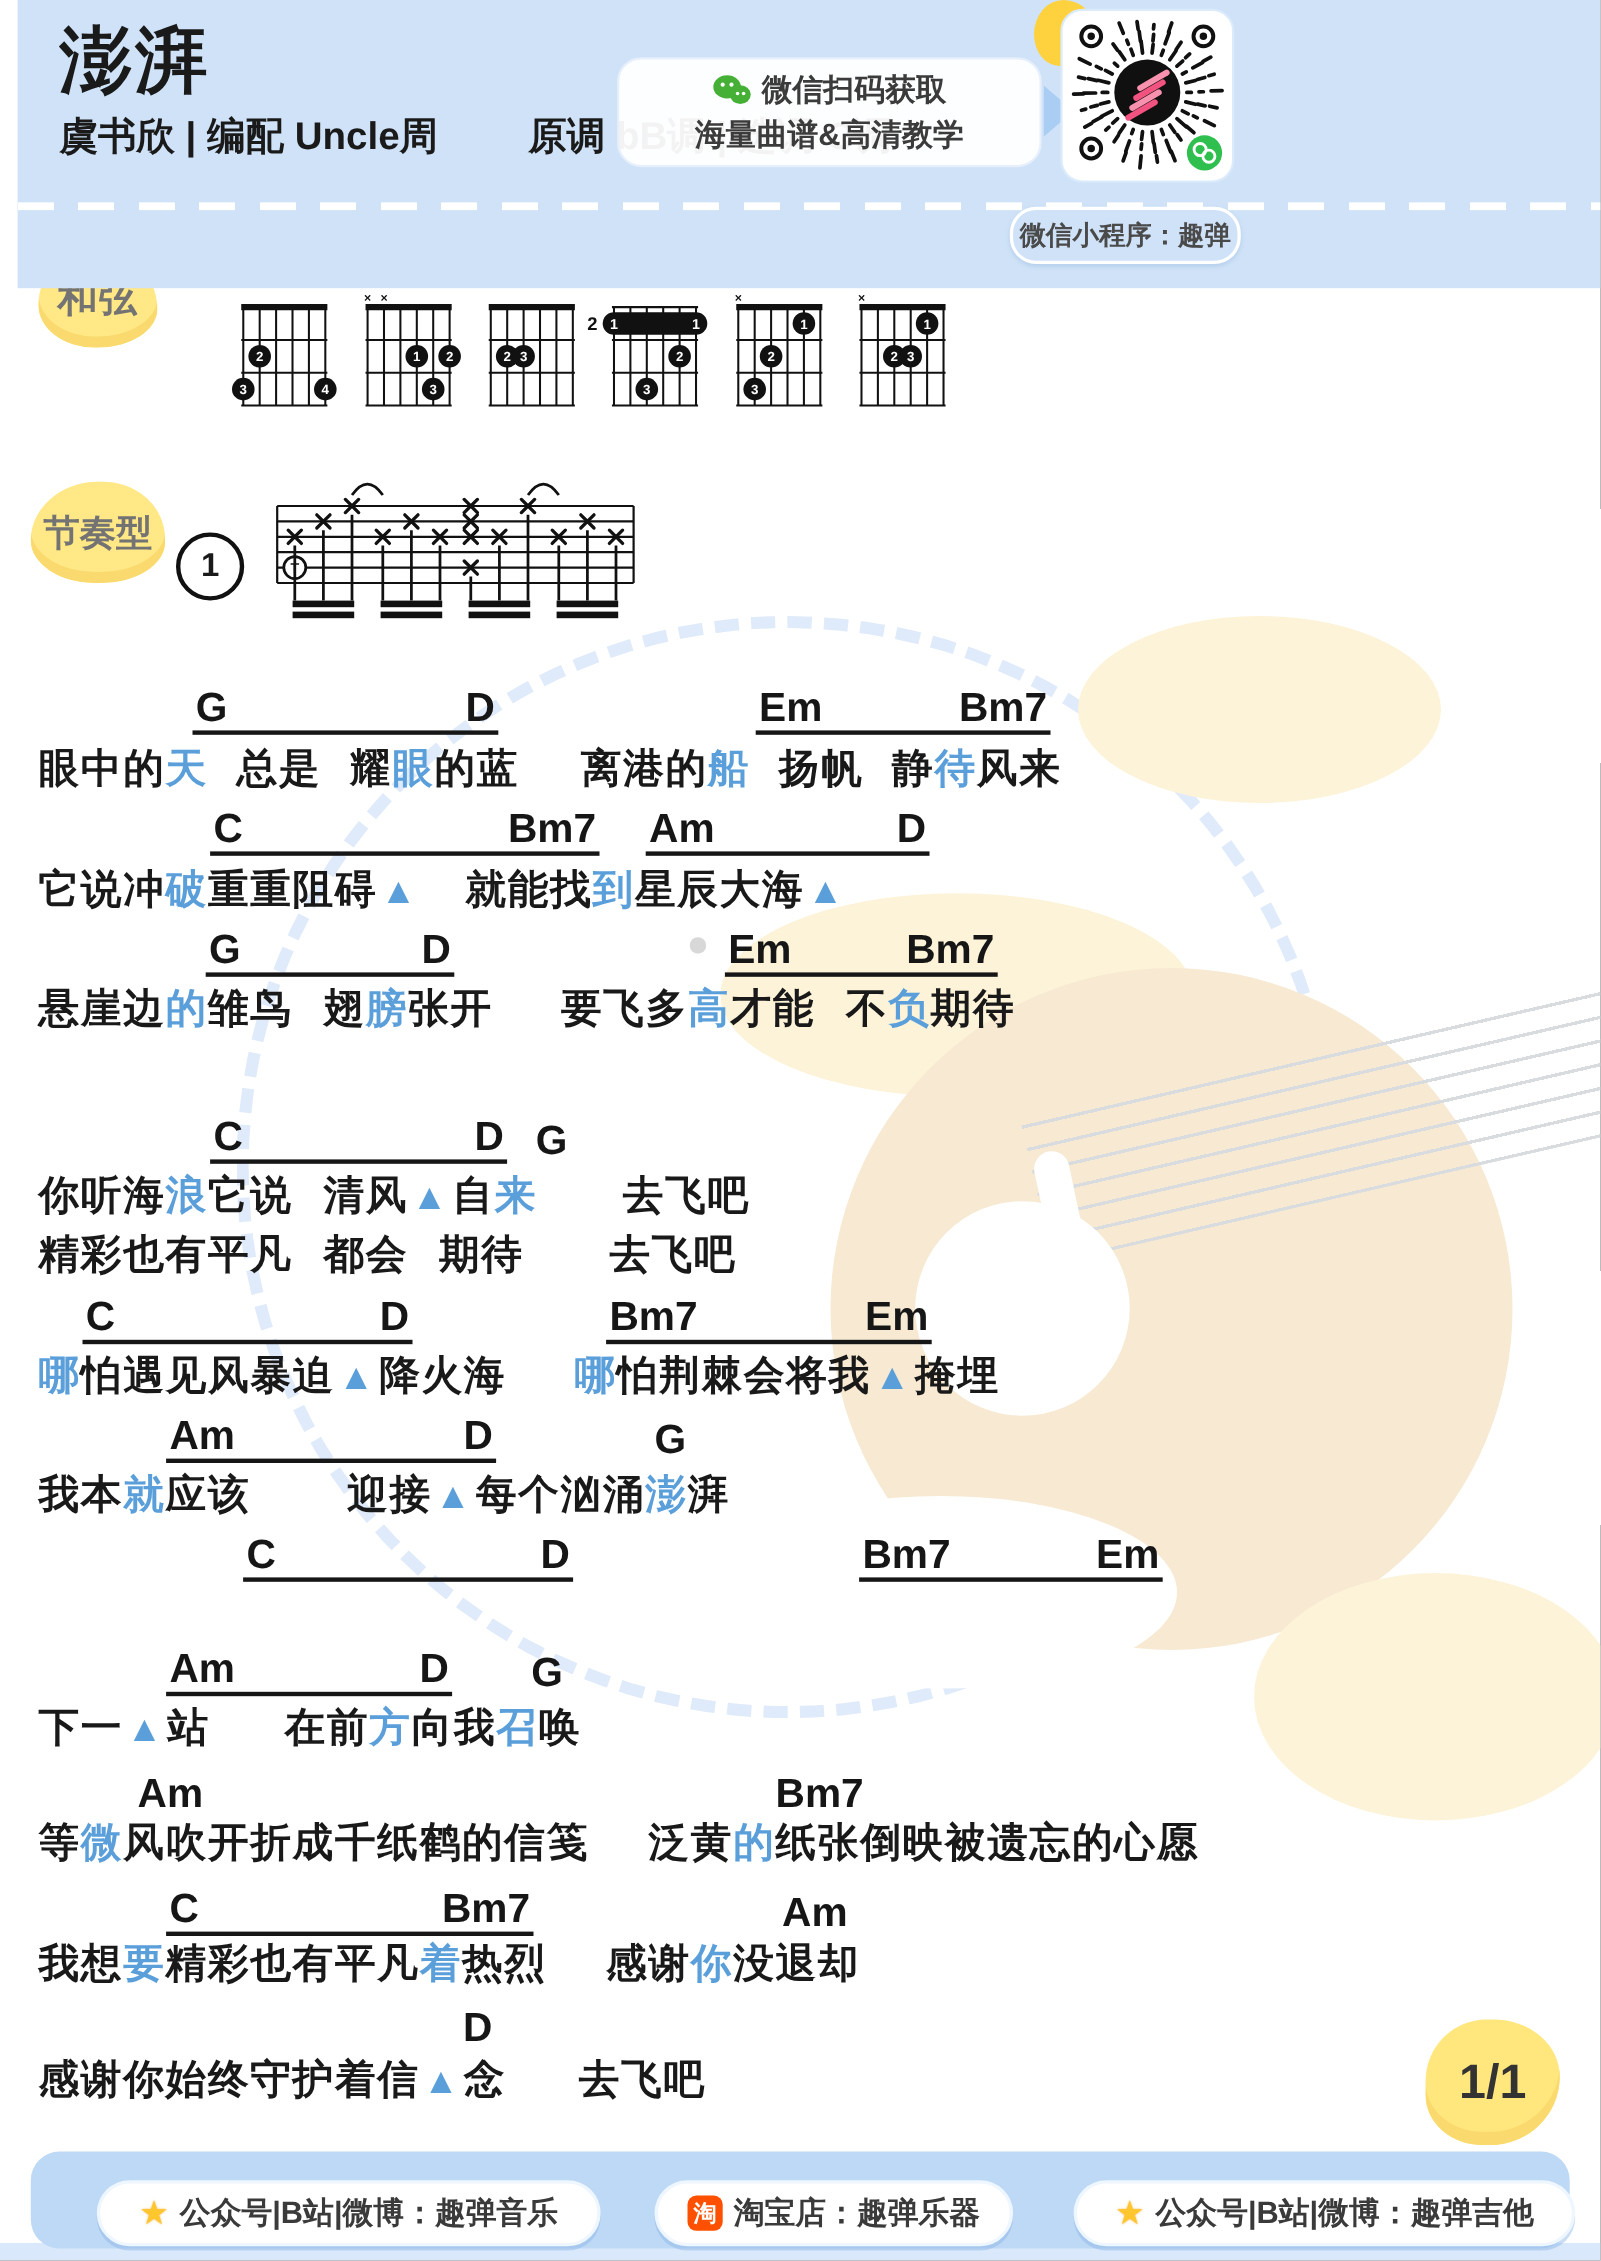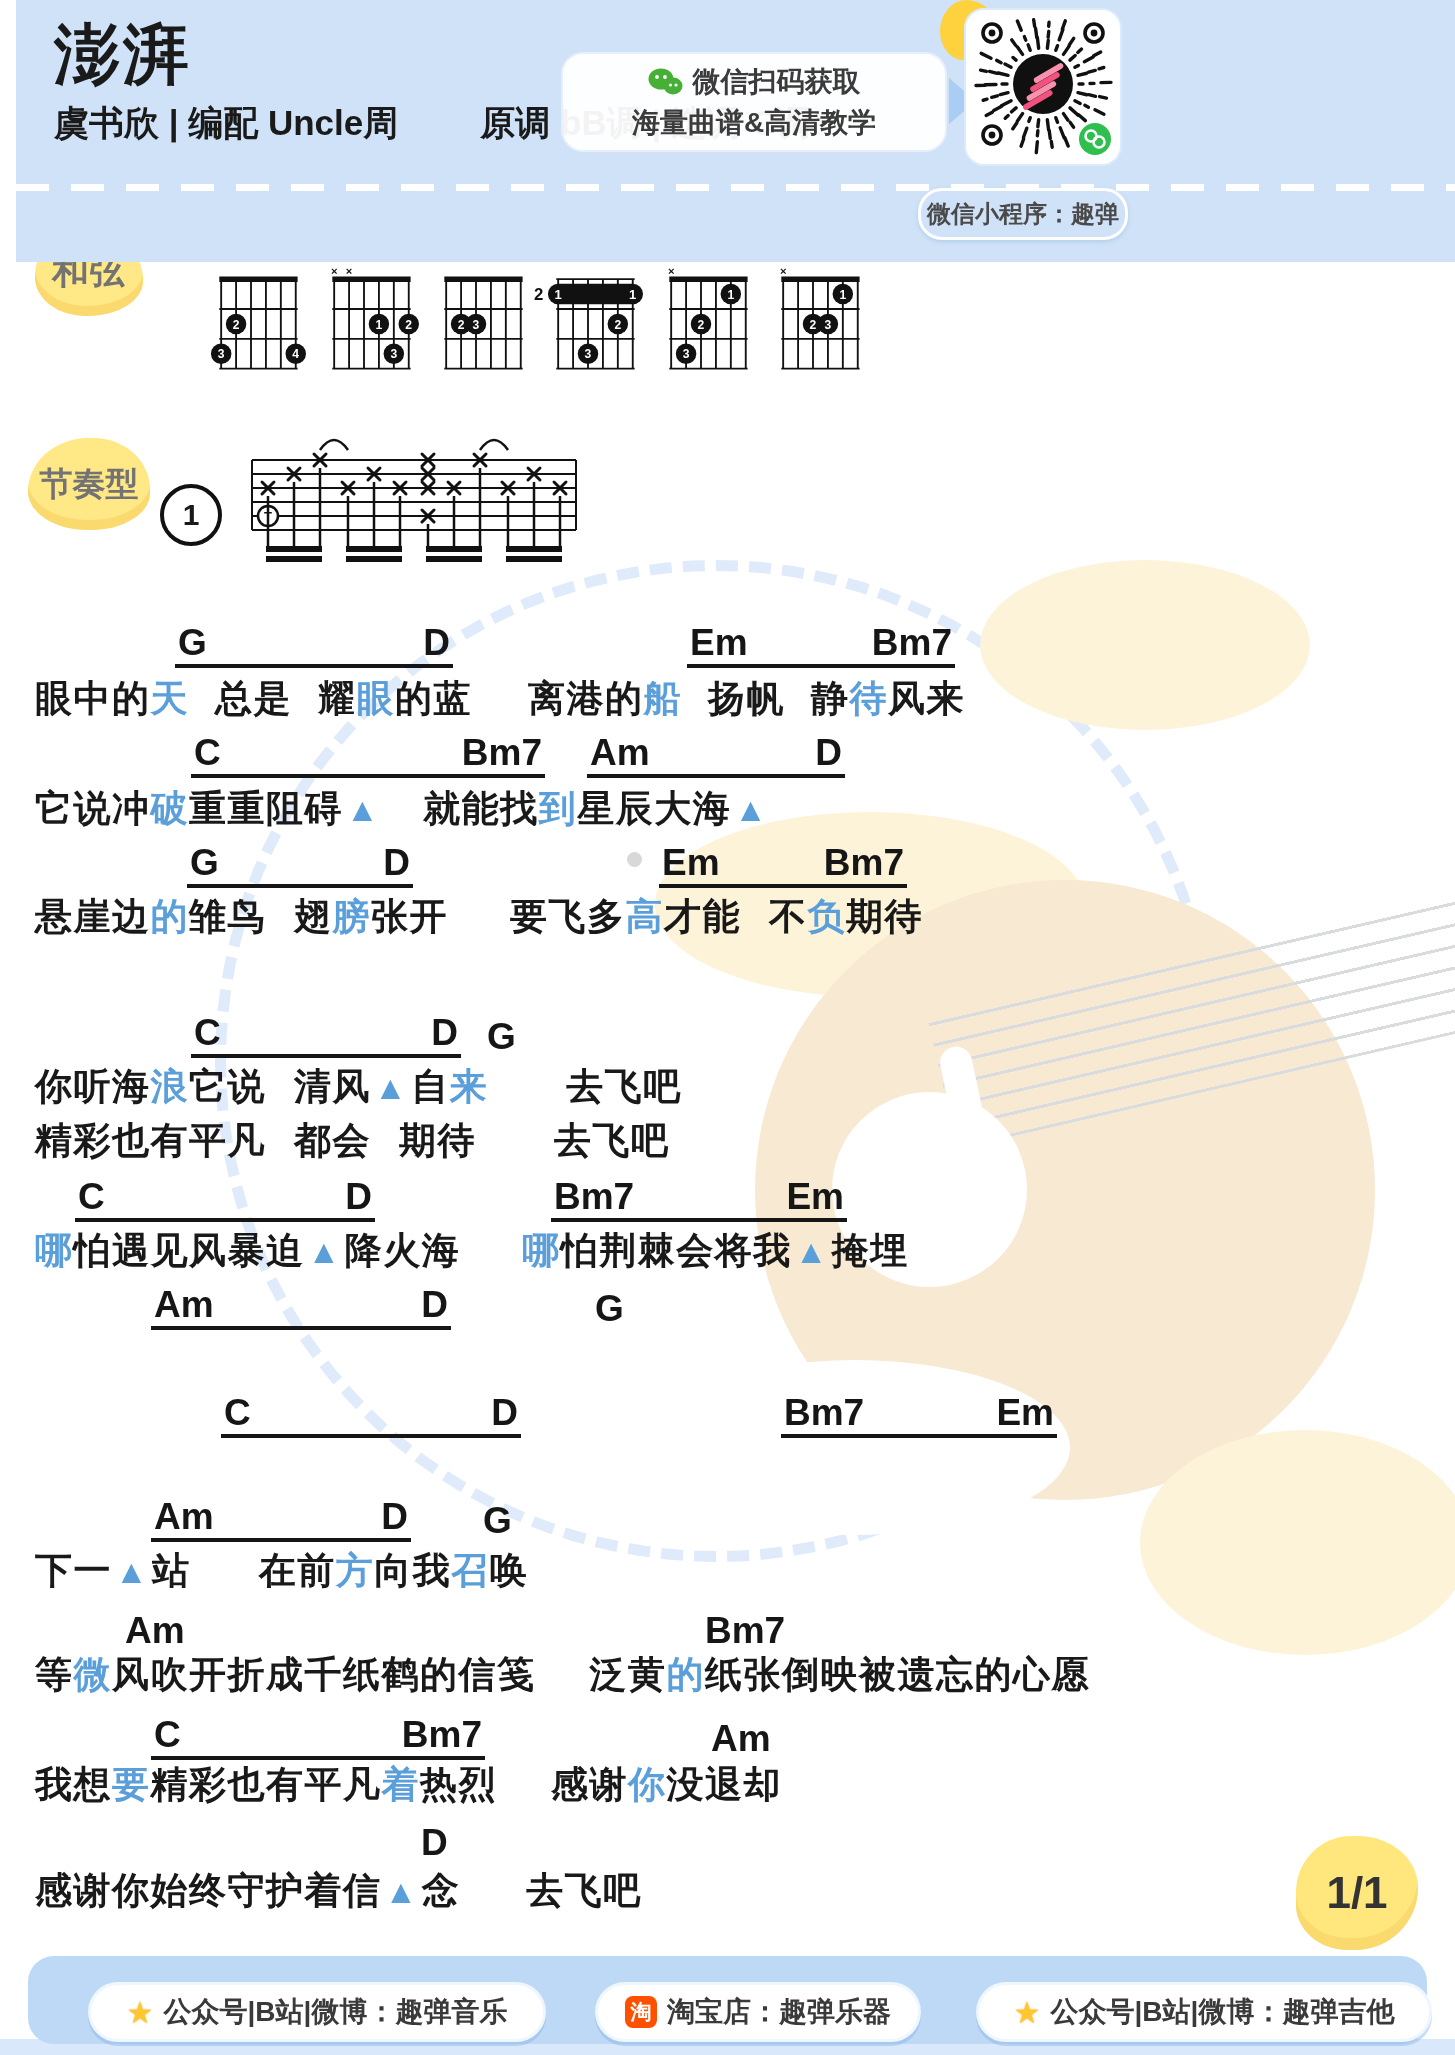--- a/index.html
+++ b/index.html
@@ -456,20 +456,21 @@
         </div>
       </div>
       <div class="trow" style="top: 1228px;"><span class="hl">哪</span><span>怕遇见风暴迫</span><span class="tri">▲</span><span>降火海</span><span class="gap" style="width: 62px;"></span><span class="hl">哪</span><span>怕荆棘会将我</span><span class="tri">▲</span><span>掩埋</span></div>
       <div class="crow" style="top: 1278px;">
         <div class="cseg" style="left: 116px; width: 294px;">
           <span class="cname2">Am</span>
           <span class="cname2">D</span>
         </div>
         <span class="cone" style="left: 560px;">G</span>
       </div>
+      <div class="trow" style="top: 1336px;"><span>我本</span><span class="hl">就</span><span>应该</span><span class="gap" style="width: 88px;"></span><span>迎接</span><span class="tri">▲</span><span>每个汹涌</span><span class="hl">澎</span><span>湃</span></div>
       <div class="crow" style="top: 1386px;">
         <div class="cseg" style="left: 186px; width: 294px;">
           <span class="cname2">C</span>
           <span class="cname2">D</span>
         </div>
         <div class="cseg" style="left: 746px; width: 270px;">
           <span class="cname2">Bm7</span>
           <span class="cname2">Em</span>
         </div>
       </div>

